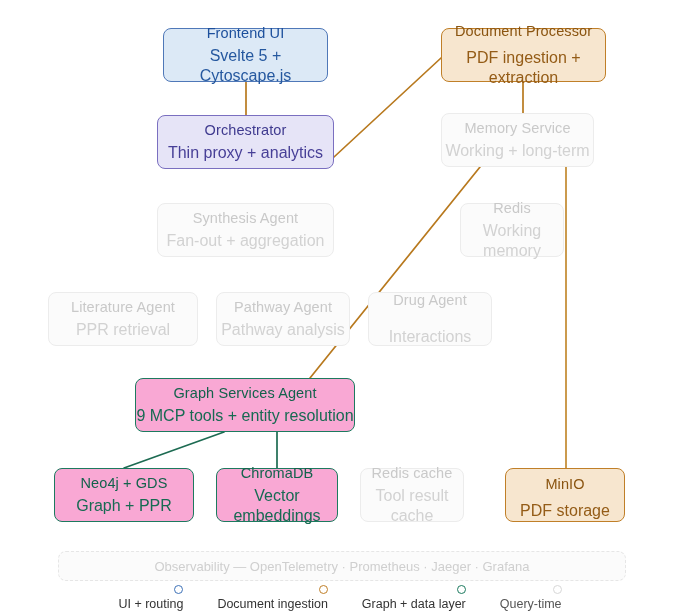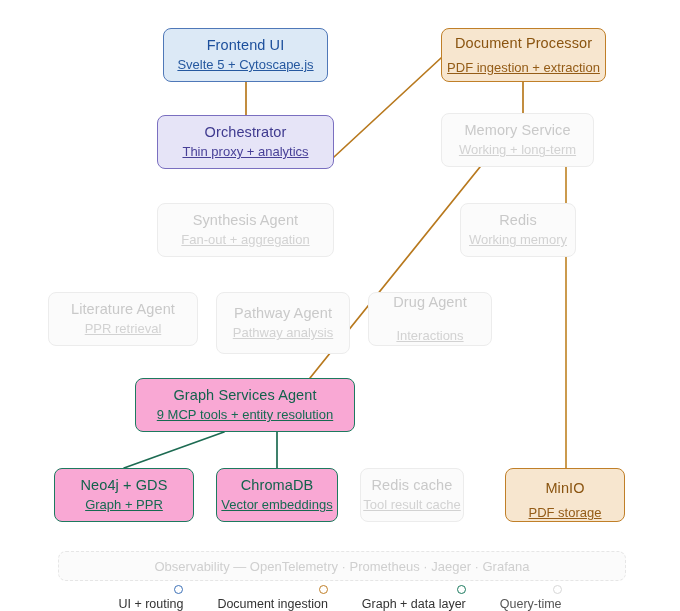--- a/index.html
+++ b/index.html
@@ -20,21 +20,21 @@
     border:1.3px solid #cccccc;
     background:#ffffff;
     display:flex;
     flex-direction:column;
     align-items:center;
     justify-content:center;
     text-align:center;
     line-height:1.25;
   }
   .node .title{font-size:14.5px;letter-spacing:.1px;}
-  .node .sub{font-size:13px;margin-top:3px;text-decoration:underline;}
+  .node .sub{font-size:16px;margin-top:3px;}
 
   
   .c-ui{background:#dce9f6;border-color:#4f78b8;}
   .c-ui .title{color:#1c4f9c;}
   .c-ui .sub{color:#25589f;}
 
   
   .c-orch{background:#e6e4f7;border-color:#7a6fc0;}
   .c-orch .title{color:#3f3a8f;}
   .c-orch .sub{color:#473f97;}
@@ -107,29 +107,29 @@
         <div class="sub">Thin proxy + analytics</div>
       </div>
       <div class="node c-faded" style="left: 441px; top: 113px; width: 153px; height: 54px;">
         <div class="title">Memory Service</div>
         <div class="sub">Working + long-term</div>
       </div>
       <div class="node c-faded" style="left: 157px; top: 203px; width: 177px; height: 54px;">
         <div class="title">Synthesis Agent</div>
         <div class="sub">Fan-out + aggregation</div>
       </div>
-      <div class="node c-faded" style="left: 460px; top: 203px; width: 116px; height: 54px;">
+      <div class="node c-faded" style="left: 460px; top: 203px; width: 104px; height: 54px;">
         <div class="title">Redis</div>
         <div class="sub">Working memory</div>
       </div>
       <div class="node c-faded" style="left: 48px; top: 292px; width: 150px; height: 54px;">
         <div class="title">Literature Agent</div>
         <div class="sub">PPR retrieval</div>
       </div>
-      <div class="node c-faded" style="left: 216px; top: 292px; width: 134px; height: 62px;">
+      <div class="node c-faded" style="left: 216px; top: 292px; width: 134px; height: 54px;">
         <div class="title">Pathway Agent</div>
         <div class="sub">Pathway analysis</div>
       </div>
       <div class="node c-faded" style="left: 368px; top: 292px; width: 124px; height: 54px; gap: 14px;">
         <div class="title">Drug Agent</div>
         <div class="sub">Interactions</div>
       </div>
       <div class="node c-graph" style="left: 135px; top: 378px; width: 220px; height: 54px;">
         <div class="title">Graph Services Agent</div>
         <div class="sub">9 MCP tools + entity resolution</div>

